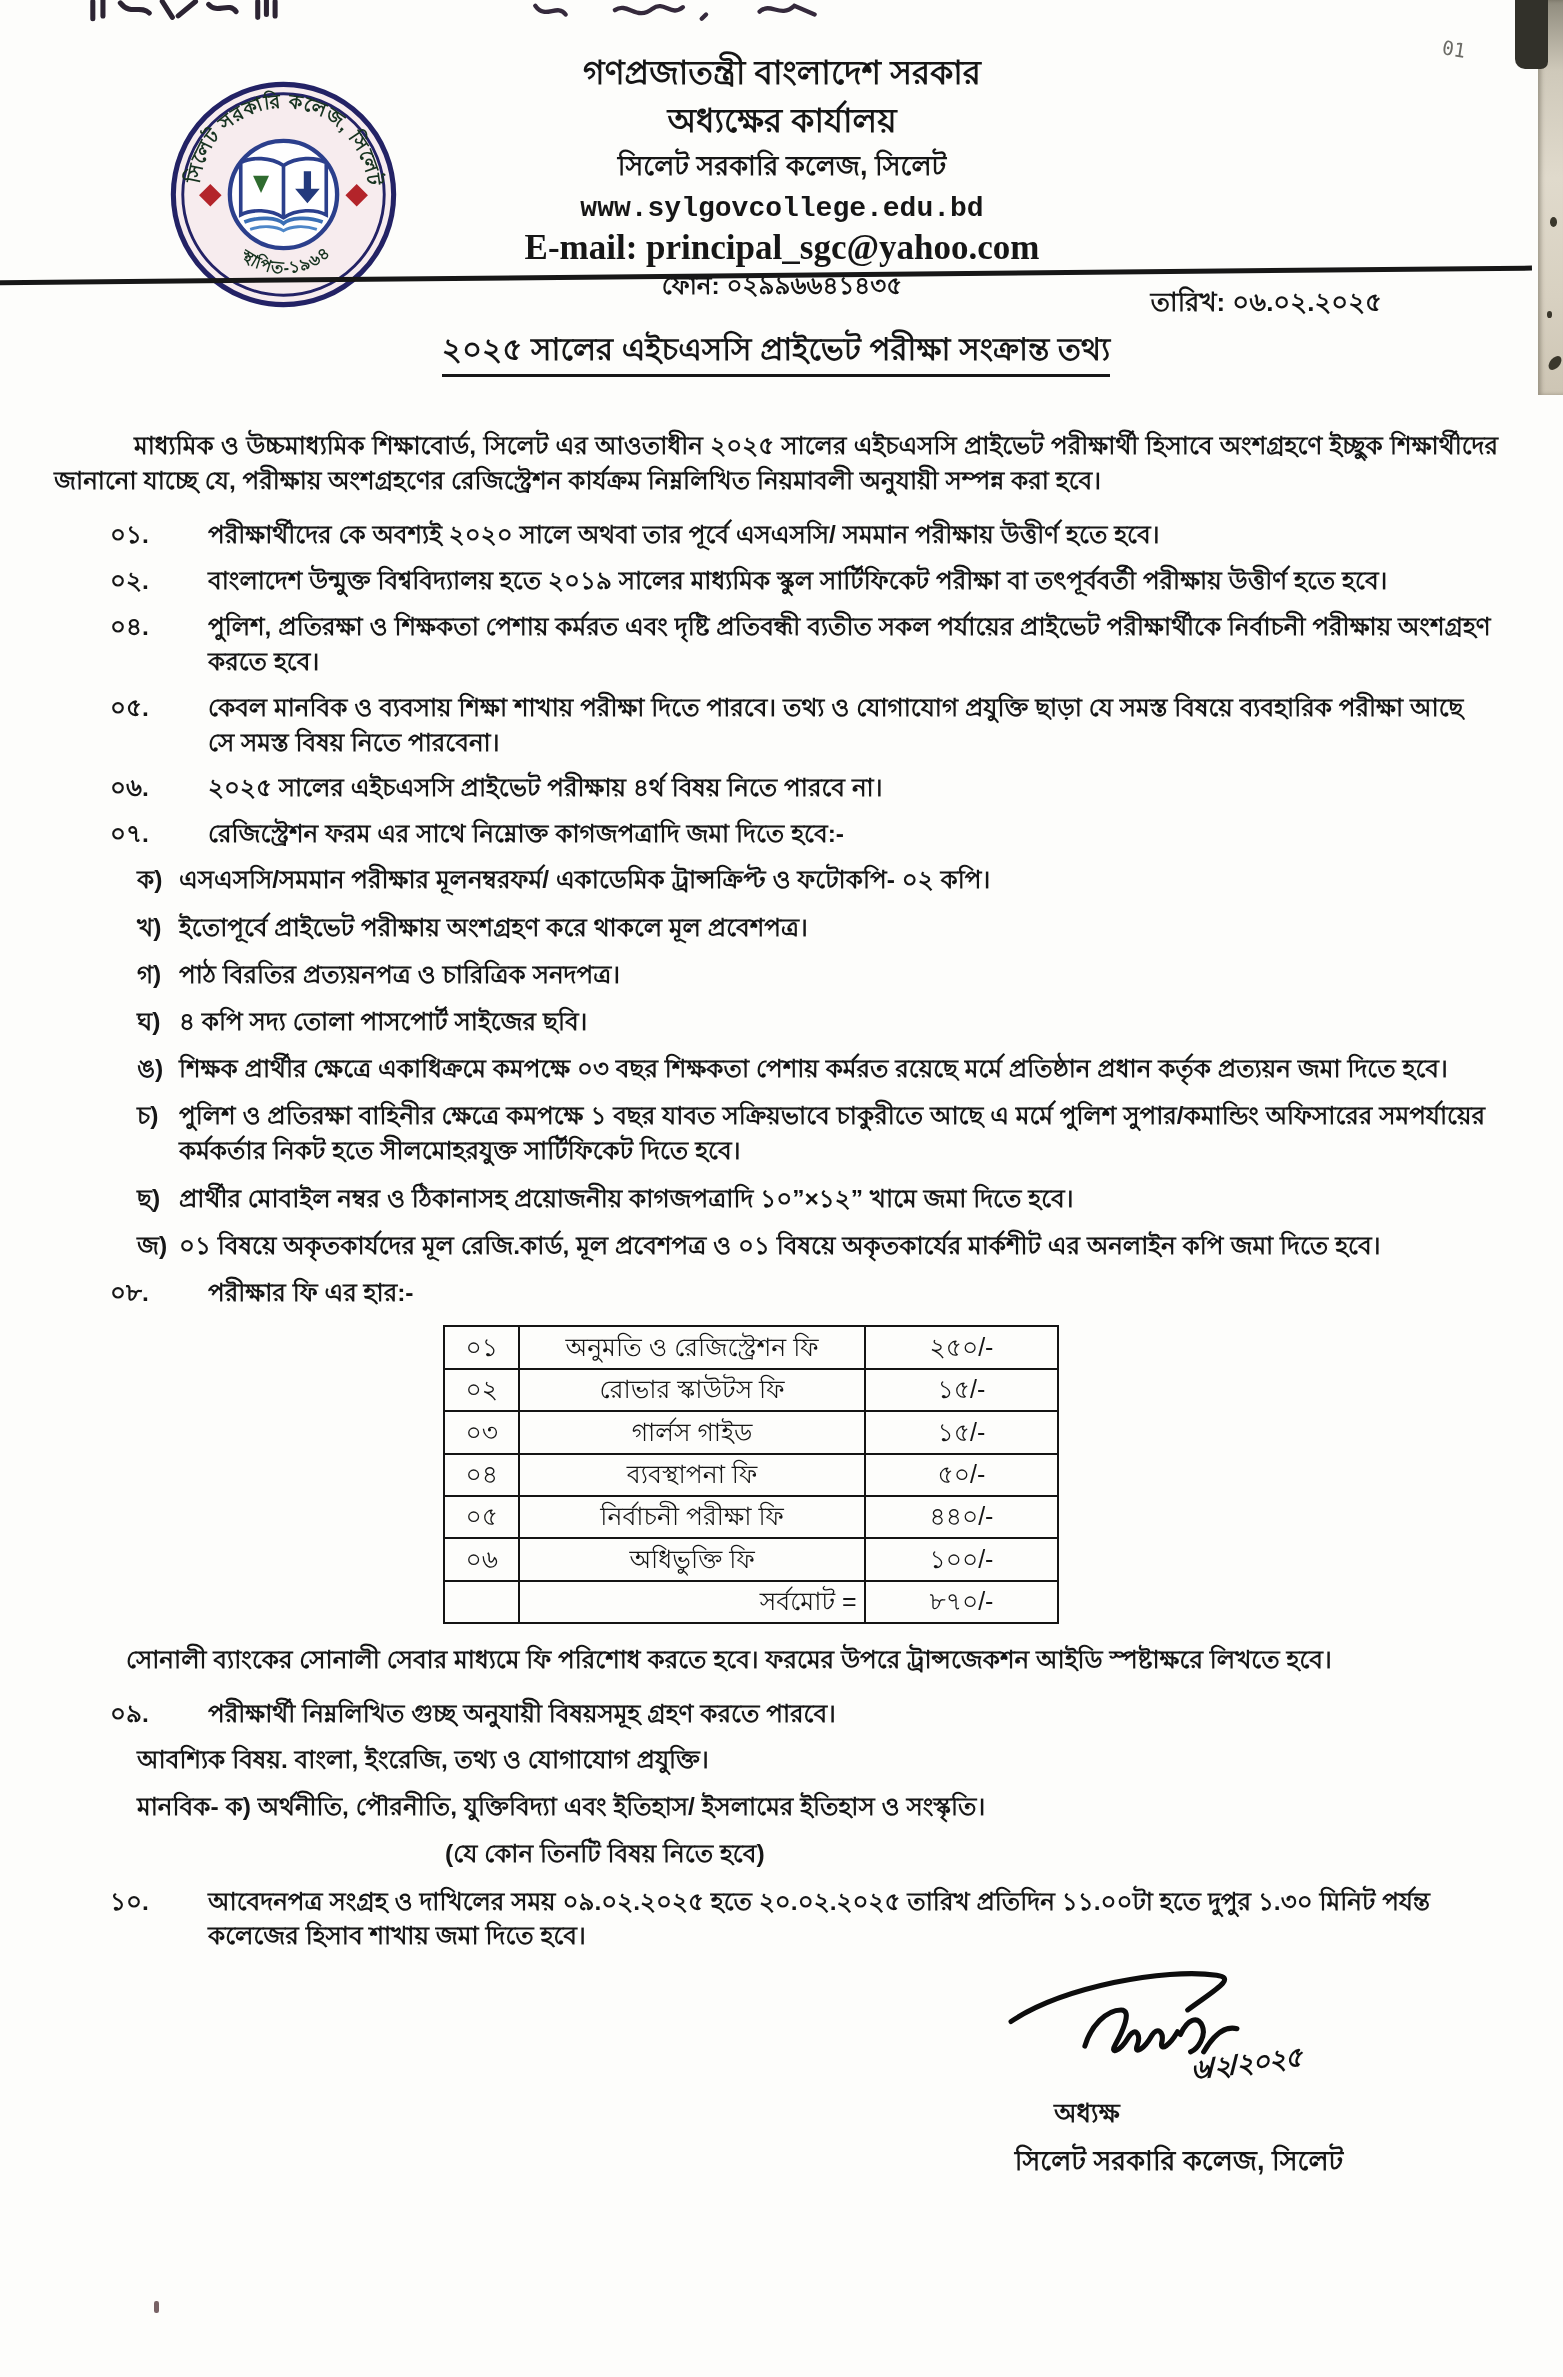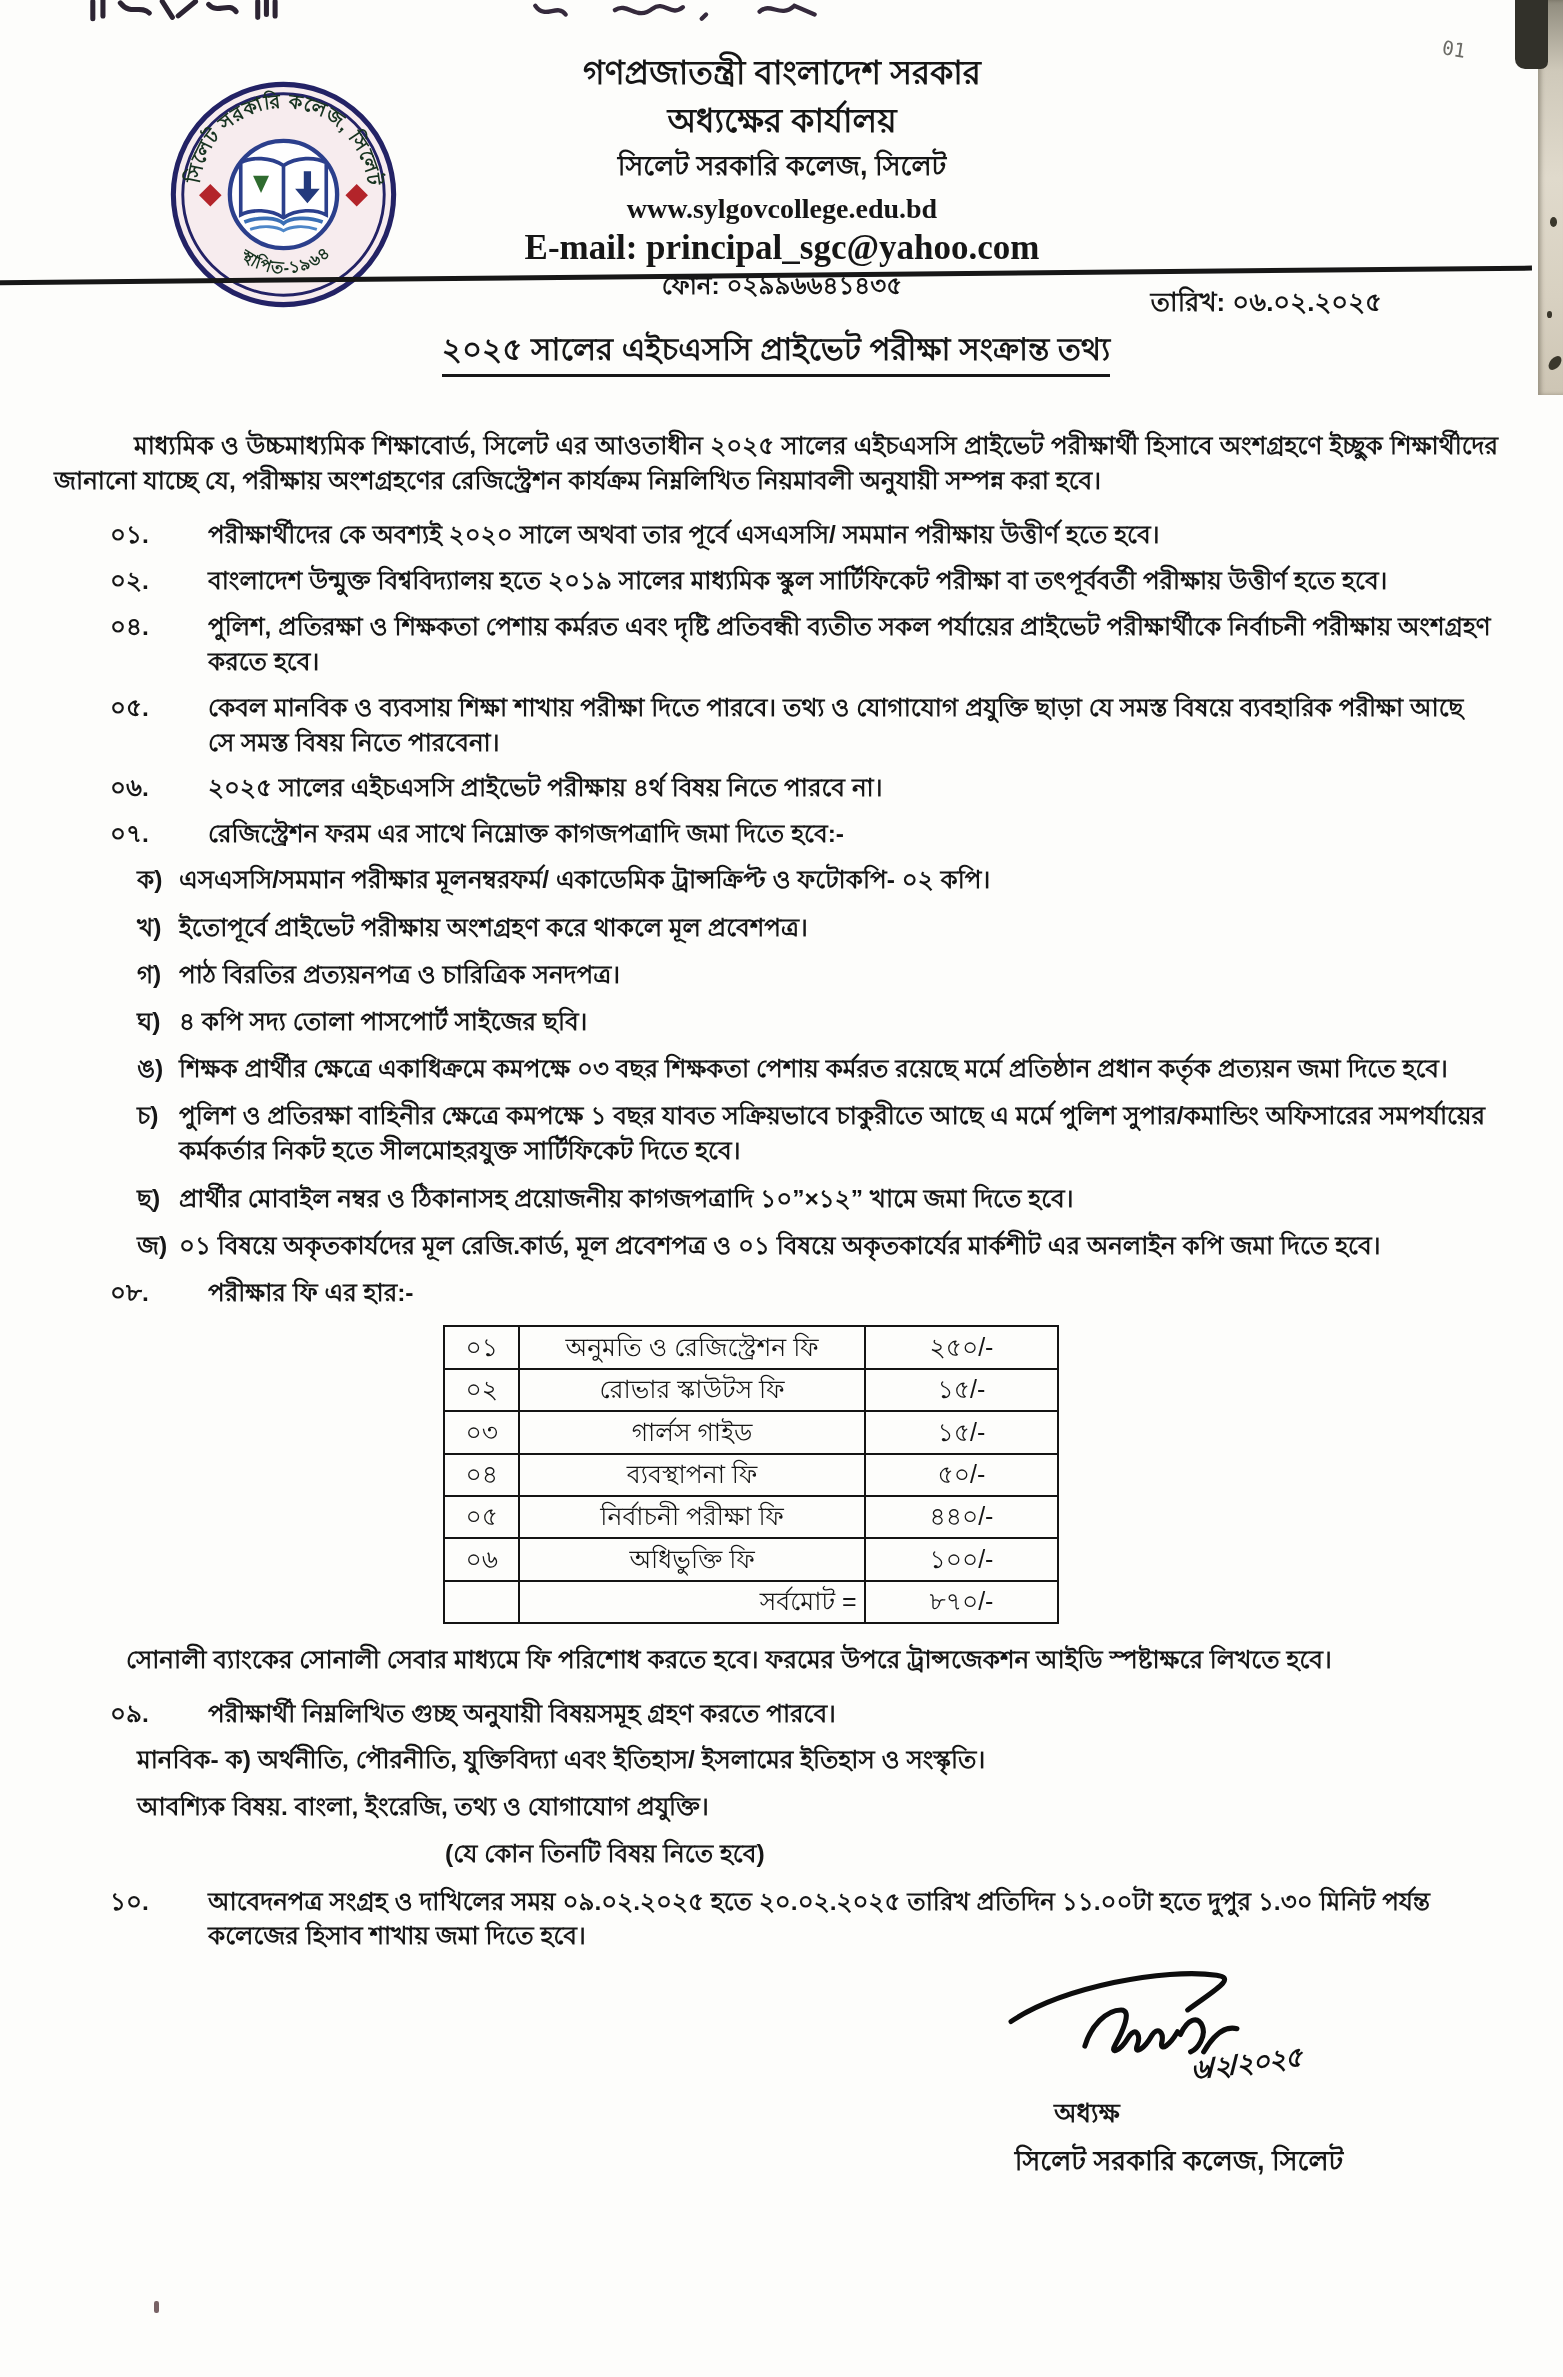--- a/index.html
+++ b/index.html
@@ -15,21 +15,21 @@
     background:linear-gradient(180deg,#8f8b7d 0%,#cfc9ba 18%,#e0dacc 45%,#d8d1c1 75%,#cdc5b4 100%);
     box-shadow:inset 2.9px 0 4.3px rgba(60,55,40,.35);}
   .edge-blob{top:0;right:16px;width:33px;height:69px;background:#32312a;border-radius:0 0 7.2px 10px;}
   .speck{background:#3a372c;border-radius:50%;}
   .bottom-dot{top:2301px;left:154px;width:5px;height:11.6px;background:#4a2d33;border-radius:2.2px;opacity:.75;}
   
   .hdr{position:absolute;top:54px;left:0;width:100%;text-align:center;line-height:1.15;}
   .hdr .l1{font-size:33px;font-weight:700;}
   .hdr .l2{font-size:33px;font-weight:800;margin-top:10px;}
   .hdr .l3{font-size:27px;font-weight:700;margin-top:11.6px;}
-  .hdr .web{font-size:28px;font-weight:700;margin-top:10px;font-family:Liberation Serif, serif;}
+  .hdr .web{font-size:28px;font-weight:700;margin-top:10px;font-family:Liberation Mono, monospace;}
   .hdr .eml{font-size:35px;font-weight:700;margin-top:2.9px;font-family:"Liberation Serif","DejaVu Serif",serif;}
   .hdr .phn{font-size:24.6px;font-weight:700;margin-top:4.3px;}
   .logo{position:absolute;top:80px;left:169px;width:229px;height:229px;}
   .divider{position:absolute;top:273px;left:-8.7px;width:1541px;height:5px;background:#171717;transform:rotate(-0.55deg);}
   
   .doc{position:absolute;top:284px;left:54px;width:1444px;font-size:24.6px;font-weight:700;line-height:1.42;}
   .date-line{text-align:right;padding-right:116px;font-size:26px;}
   .title-wrap{text-align:center;margin-top:7.2px;}
   .title-wrap span{font-size:31px;font-weight:800;border-bottom:3.6px solid #171717;padding-bottom:6.5px;}
   .intro{margin-top:57px;text-align:justify;text-indent:80px;}
@@ -235,22 +235,22 @@
             </tr>
         </tbody>
       </table>
 
       <div class="paynote">সোনালী ব্যাংকের সোনালী সেবার মাধ্যমে ফি পরিশোধ করতে হবে। ফরমের উপরে ট্রান্সজেকশন আইডি স্পষ্টাক্ষরে লিখতে হবে।</div>
 
       <div class="item">
           <span class="n">০৯.</span>
           <span class="t">পরীক্ষার্থী নিম্নলিখিত গুচ্ছ অনুযায়ী বিষয়সমূহ গ্রহণ করতে পারবে।</span>
         </div>
+      <div class="indent1">আবশ্যিক বিষয়. বাংলা, ইংরেজি, তথ্য ও যোগাযোগ প্রযুক্তি।</div>
       <div class="indent1">মানবিক- ক) অর্থনীতি, পৌরনীতি, যুক্তিবিদ্যা এবং ইতিহাস/ ইসলামের ইতিহাস ও সংস্কৃতি।</div>
-      <div class="indent1">আবশ্যিক বিষয়. বাংলা, ইংরেজি, তথ্য ও যোগাযোগ প্রযুক্তি।</div>
       <div class="center-note">(যে কোন তিনটি বিষয় নিতে হবে)</div>
 
       <div class="item">
           <span class="n">১০.</span>
           <span class="t">আবেদনপত্র সংগ্রহ ও দাখিলের সময় ০৯.০২.২০২৫ হতে ২০.০২.২০২৫ তারিখ প্রতিদিন ১১.০০টা হতে দুপুর ১.৩০ মিনিট পর্যন্ত কলেজের হিসাব শাখায় জমা দিতে হবে।</span>
         </div>
     </div>
 
     <div class="sig">
       <svg width="362" height="134" viewBox="0 0 500 185" style="font-size:34px">

